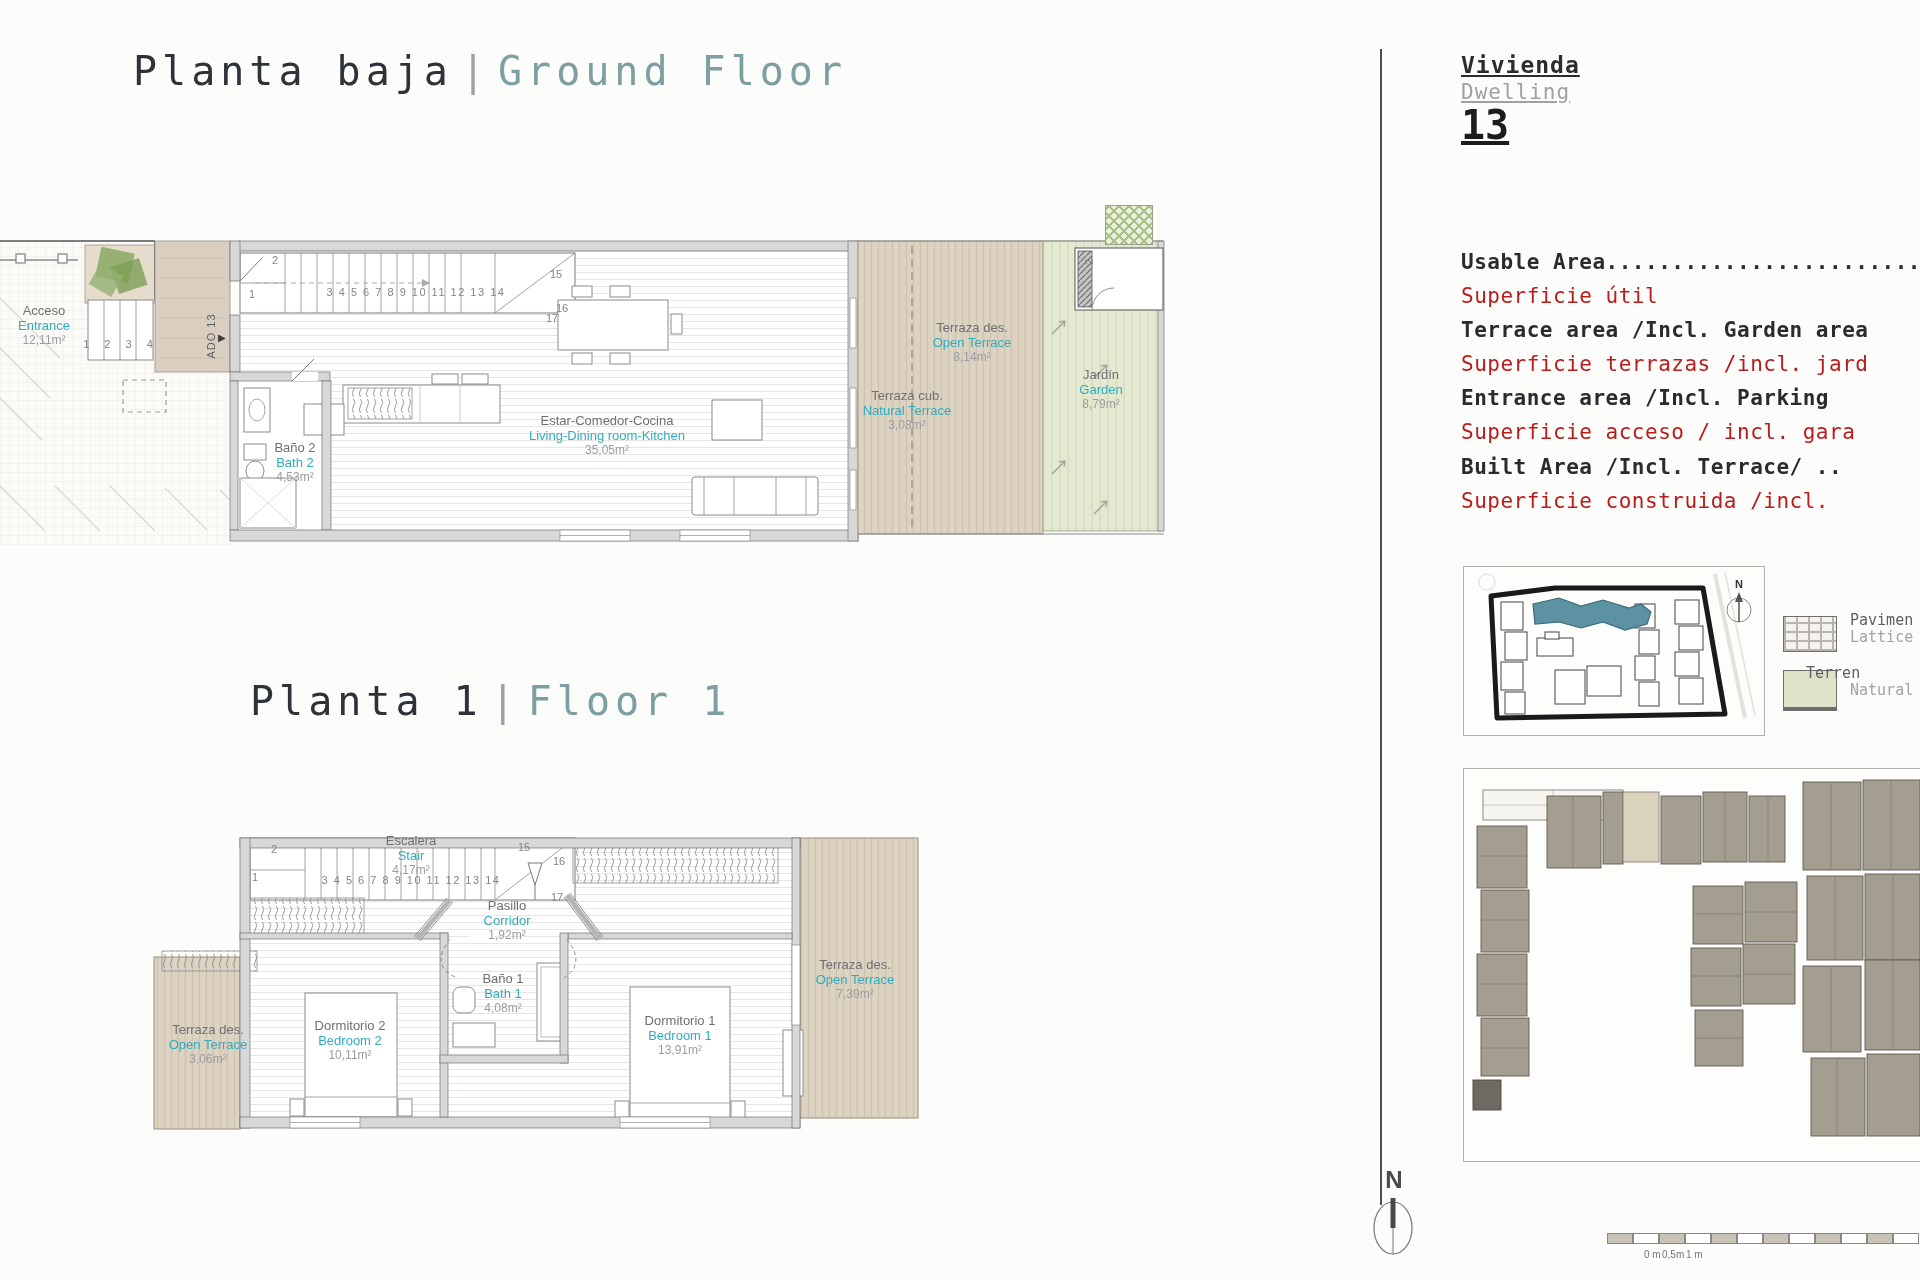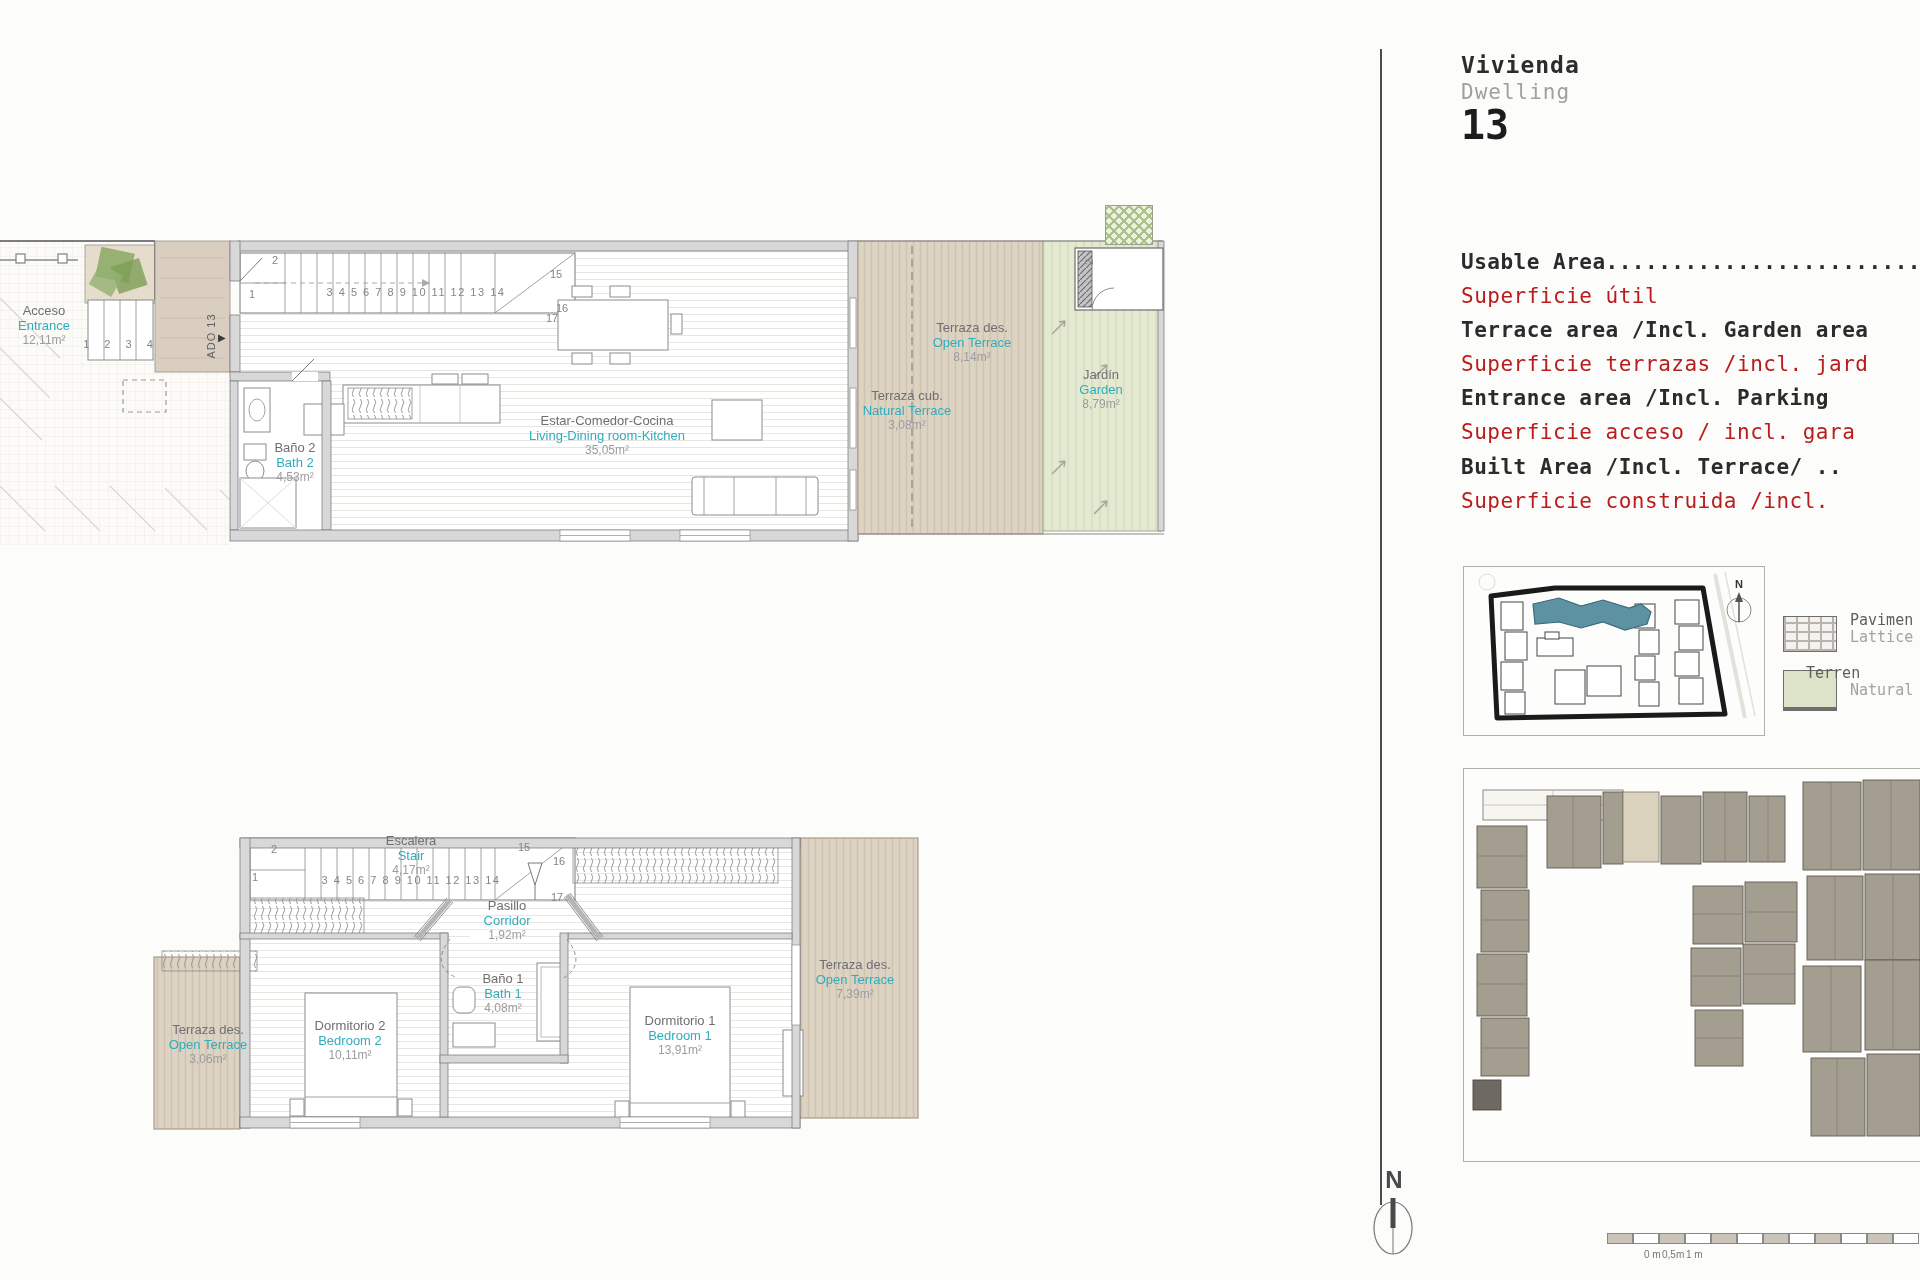--- a/index.html
+++ b/index.html
@@ -13,21 +13,21 @@
   .rl .es{font-size:13px;color:#6f6f73;}
   .rl .en{font-size:13px;color:#2fadbe;}
   .rl .ar{font-size:12px;color:#9c9ca0;}
   .num{position:absolute;font-size:11px;color:#84848a;white-space:nowrap;}
   .numc{transform:translateX(-50%);}
   .vert{transform:translate(-50%,-50%) rotate(-90deg);transform-origin:center;}
   .aline{position:absolute;left:1461px;font-family:"DejaVu Sans Mono",monospace;font-size:21px;
          white-space:nowrap;letter-spacing:0.5px;}
   .aline.b{color:#2b2b2b;font-weight:700;}
   .aline.g{color:#b91c1c;}
-  .hd{position:absolute;left:1461px;font-family:"DejaVu Sans Mono",monospace;white-space:nowrap;}
+  .hd{position:absolute;left:1461px;font-family:"DejaVu Sans Mono",monospace;white-space:nowrap;text-decoration:underline;}
   .divider{position:absolute;left:1380px;top:49px;width:2px;height:1156px;background:#4c4c4c;}
   .latgreen{position:absolute;left:1105px;top:205px;width:46px;height:38px;border:1px solid #9aa089;
     background:
       repeating-linear-gradient(45deg,#a9c287 0 2px,rgba(0,0,0,0) 2px 7px),
       repeating-linear-gradient(-45deg,#a9c287 0 2px,#edf0e0 2px 7px);}
   .legend-swatch1{position:absolute;left:1783px;top:616px;width:52px;height:34px;border:1.5px solid #6e6e6e;
     background:
       repeating-linear-gradient(0deg,#b8b4ab 0 2px,rgba(0,0,0,0) 2px 9px),
       repeating-linear-gradient(90deg,#b8b4ab 0 2px,#f4f2ee 2px 12px);}
   .legend-swatch2{position:absolute;left:1783px;top:670px;width:52px;height:36px;border:1.5px solid #6e6e6e;
@@ -38,20 +38,26 @@
   .scale-seg{position:absolute;top:1233px;height:11px;width:26px;border:1px solid #888;box-sizing:border-box;}
   .scale-lab{position:absolute;top:1249px;font-size:10px;color:#777;white-space:nowrap;}
   svg{position:absolute;}
   .planbox{position:absolute;border:1px solid #b0b0aa;background:#fdfdfb;}
 </style>
 </head>
 <body>
 
 <div class="page">
 
+  <div class="ftitle" style="left:133px;top:48px;">
+    <span>Planta baja</span><span class="sep">|</span><span class="en">Ground Floor</span>
+  </div>
+  <div class="ftitle" style="left:250px;top:678px;">
+    <span>Planta 1</span><span class="sep">|</span><span class="en">Floor 1</span>
+  </div>
 
   <svg style="left:0;top:238px;" width="1180" height="312" viewBox="0 0 1180 312">
     <defs>
       <pattern id="ghl" width="10" height="7" patternUnits="userSpaceOnUse">
           <rect width="10" height="7" fill="#ffffff"></rect>
           <path d="M0 6.5 H10" stroke="#e9e6e1" stroke-width="1"></path>
         </pattern>
       <pattern id="gdeck" width="7" height="10" patternUnits="userSpaceOnUse">
           <rect width="7" height="10" fill="#ddd3c3"></rect>
           <path d="M3.5 0 V10" stroke="#cfc3b0" stroke-width="1.4"></path>

